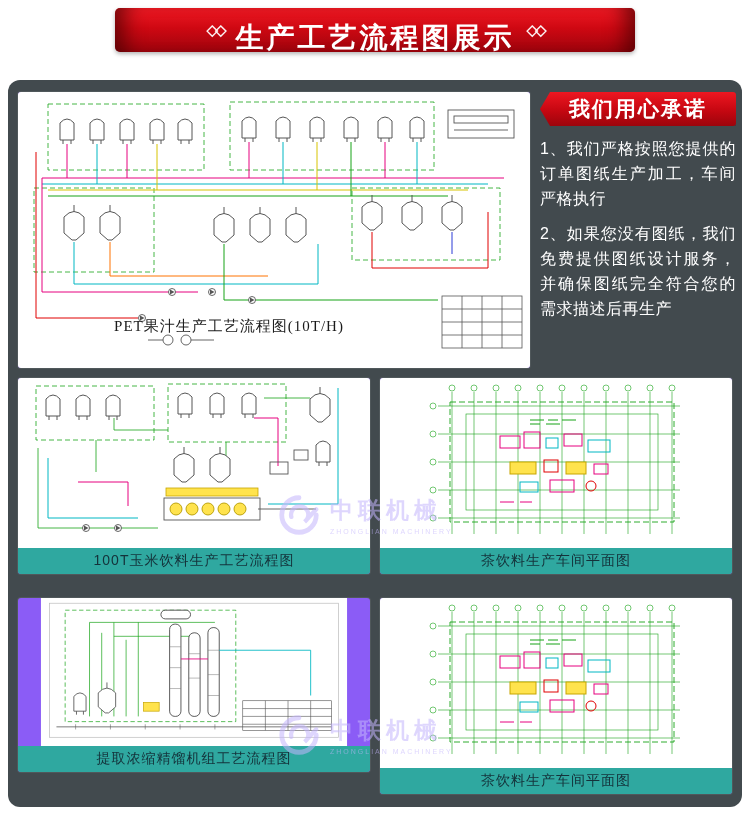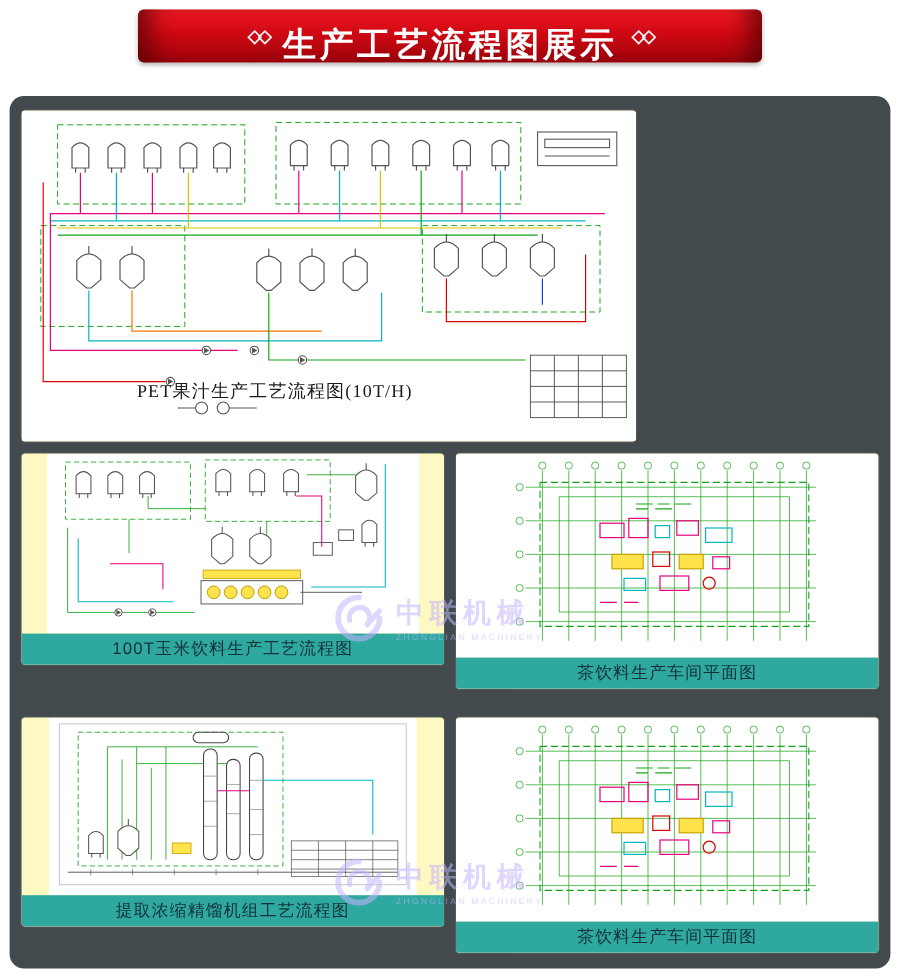--- a/index.html
+++ b/index.html
@@ -25,25 +25,25 @@
   .title-text { font-size:28px; font-weight:bold; letter-spacing:3px;margin-top:16px; }
   .deco { font-size:15px; font-weight:bold; letter-spacing:-3px; opacity:.95; }
 
   
   .board {
     position:absolute; left:8px; top:80px; width:734px; height:727px;
     background:#424a4e; border-radius:12px;
   }
 
   .panel {
-    position:absolute; background:#fef9c3; border-radius:3px; overflow:hidden;
+    position:absolute; background:#8b5cf6; border-radius:3px; overflow:hidden;
     box-shadow:0 0 0 1px rgba(255,255,255,.08);
   }
   .panel-pet  { left:10px;  top:12px;  width:512px; height:276px; }
-  .panel-mid-l{ left:10px;  top:298px; width:352px; height:176px; }
+  .panel-mid-l{ left:10px;  top:298px; width:352px; height:196px; }
   .panel-mid-r{ left:372px; top:298px; width:352px; height:196px; }
   .panel-bot-l{ left:10px;  top:518px; width:352px; height:174px; }
   .panel-bot-r{ left:372px; top:518px; width:352px; height:196px; }
 
   .diagram      { position:absolute; left:0; top:0; width:100%; height:calc(100% - 26px); display:block; }
   .diagram-full { position:absolute; left:0; top:0; width:100%; height:100%; display:block; }
 
   .inner-caption {
     position:absolute; left:0; right:90px; bottom:32px; text-align:center;
     font-family:"Liberation Serif", serif;
@@ -356,20 +356,27 @@
 
   <div class="board">
 
     <div class="panel panel-pet">
       <svg class="diagram-full" viewBox="0 0 512 276">
         <use href="#diag-pet" width="512" height="276"></use>
       </svg>
       <div class="inner-caption">PET果汁生产工艺流程图(10T/H)</div>
     </div>
 
+    <div class="right-col">
+      <div class="promise-banner">
+        <span>我们用心承诺</span>
+      </div>
+      <p class="promise-item">1、我们严格按照您提供的订单图纸生产加工，车间严格执行</p>
+      <p class="promise-item">2、如果您没有图纸，我们免费提供图纸设计服务，并确保图纸完全符合您的需求描述后再生产</p>
+    </div>
 
     <div class="panel panel-mid-l">
       <svg class="diagram" viewBox="0 0 352 170">
         <use href="#diag-corn" width="352" height="170"></use>
       </svg>
       <div class="caption-bar">100T玉米饮料生产工艺流程图</div>
     </div>
 
     <div class="panel panel-mid-r">
       <svg class="diagram" viewBox="0 0 352 170">

